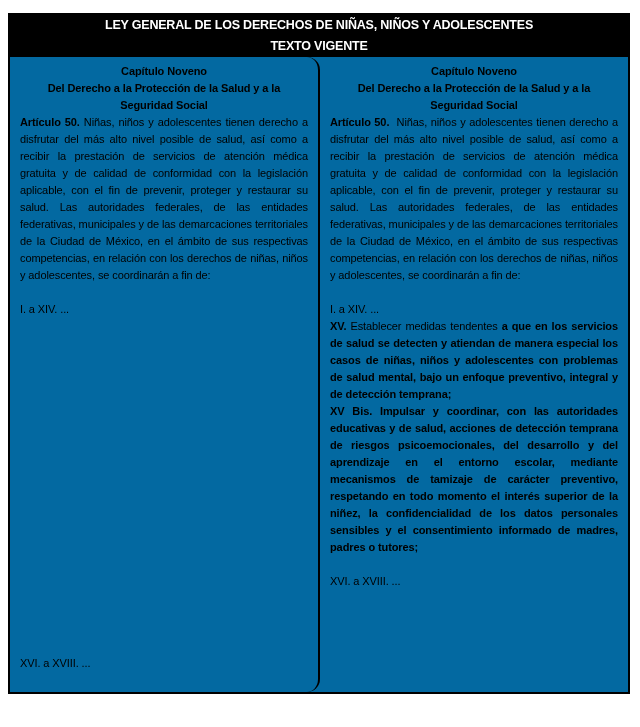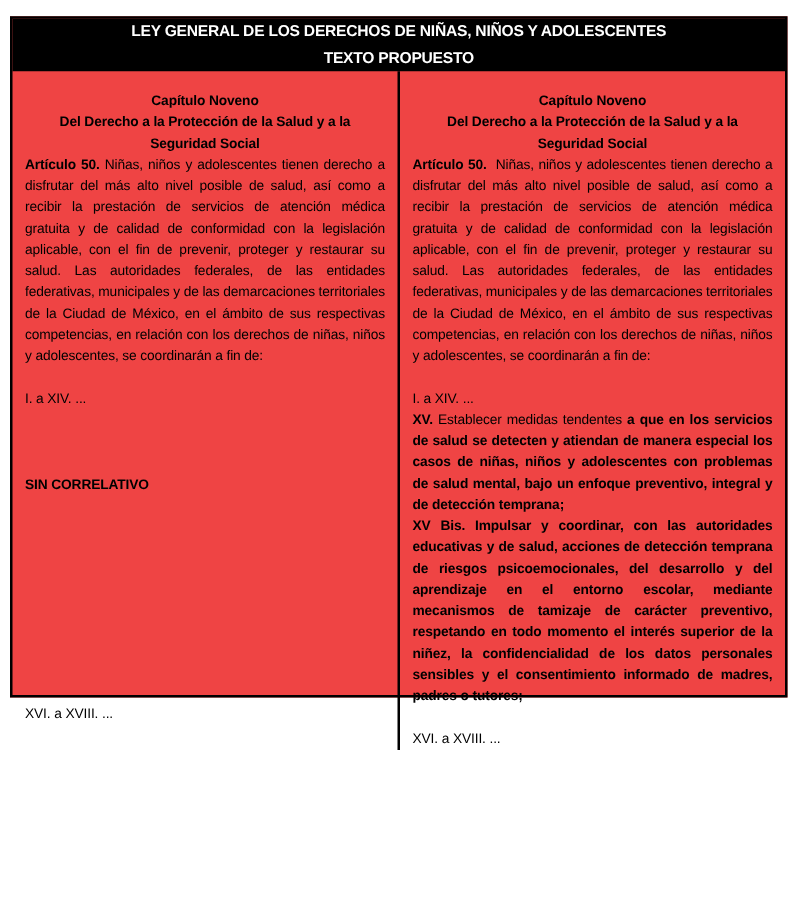--- a/index.html
+++ b/index.html
@@ -4,81 +4,81 @@
 <style>
   * { margin: 0; padding: 0; box-sizing: border-box; }
   html, body { background: #ffffff; }
   body {
     width: 640px; height: 727px; position: relative;
     font-family: "Liberation Sans", sans-serif;
     color: #000000;
   }
   .law-table {
     position: absolute; left: 8px; top: 13px;
-    width: 622px; height: 545px;
+    width: 622px; height: 681px;
     border: 2px solid #000000;
-    background: #ef4444;
+    background: #0369a1;
     display: flex; flex-direction: column;
   }
   
   .band {
     background: #000000; color: #ffffff;
     height: 42px; flex: 0 0 42px;
     text-align: center;
   }
   .band-title {
     font-size: 12.5px; font-weight: bold; line-height: 21px;
     letter-spacing: -0.2px;
   }
   .band-cols { display: flex; }
   .band-col {
     flex: 1 1 50%; font-size: 12.5px; font-weight: bold;
     line-height: 21px; letter-spacing: -0.2px;
   }
   
   .tbody { display: flex; flex: 1 1 auto; }
   .cell {
-    padding: 16px 10px 0 10px;
+    padding: 6px 10px 0 10px;
     font-size: 11px; line-height: 17px; letter-spacing: -0.1px;
     position: relative;
     overflow: hidden;
+    border-radius: 13px;
   }
   .cell.left  { width: 310px; flex: 0 0 310px; border-right: 2px solid #000000; }
   .cell.right { flex: 1 1 auto; }
   .chapter { text-align: center; font-weight: bold; }
   .jp    { text-align: justify; }
   .plain { margin-top: 17px; }
   .bold  { font-weight: bold; }
   .strike { text-decoration: line-through; }
   .sin-corr { margin-top: 52px; font-weight: bold; }
   .left-xvi { position: absolute; left: 10px; bottom: 20px; margin-top: 0; }
 </style>
 </head>
 <body>
 
 <div class="law-table">
 
   <div class="band">
     <div class="band-title">LEY GENERAL DE LOS DERECHOS DE NIÑAS, NIÑOS Y ADOLESCENTES</div>
     <div class="band-cols">
-      <div class="band-col">TEXTO PROPUESTO</div>
+      <div class="band-col">TEXTO VIGENTE</div>
     </div>
   </div>
 
   <div class="tbody">
 
     <div class="cell left">
       <p class="chapter"><span>Capítulo Noveno</span><br><span>Del Derecho a la Protección de la Salud y a la Seguridad Social</span></p>
 
       <p class="jp"><span class="bold">Artículo 50.</span><span> Niñas, niños y adolescentes tienen derecho a disfrutar del más alto nivel posible de salud, así como a recibir la prestación de servicios de atención médica gratuita y de calidad de conformidad con la legislación aplicable, con el fin de prevenir, proteger y restaurar su salud. Las autoridades federales, de las entidades federativas, municipales y de las demarcaciones territoriales de la Ciudad de México, en el ámbito de sus respectivas competencias, en relación con los derechos de niñas, niños y adolescentes, se coordinarán a fin de:</span></p>
 
       <p class="plain">I. a XIV. ...</p>
 
 
-      <p class="sin-corr">SIN CORRELATIVO</p>
 
       <p class="plain left-xvi">XVI. a XVIII. ...</p>
     </div>
 
     <div class="cell right">
       <p class="chapter"><span>Capítulo Noveno</span><br><span>Del Derecho a la Protección de la Salud y a la Seguridad Social</span></p>
 
       <p class="jp"><span class="bold">Artículo 50.</span><span>&nbsp; Niñas, niños y adolescentes tienen derecho a disfrutar del más alto nivel posible de salud, así como a recibir la prestación de servicios de atención médica gratuita y de calidad de conformidad con la legislación aplicable, con el fin de prevenir, proteger y restaurar su salud. Las autoridades federales, de las entidades federativas, municipales y de las demarcaciones territoriales de la Ciudad de México, en el ámbito de sus respectivas competencias, en relación con los derechos de niñas, niños y adolescentes, se coordinarán a fin de:</span></p>
 
       <p class="plain">I. a XIV. ...</p>

